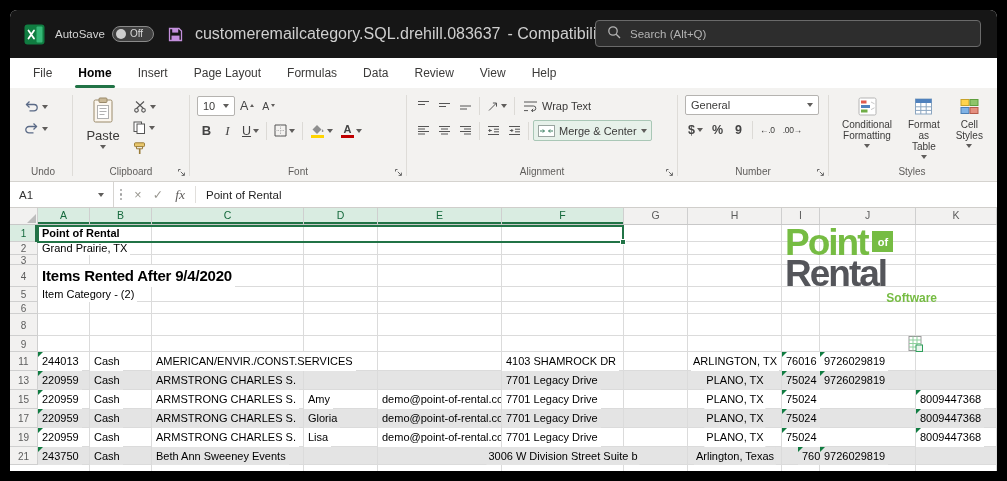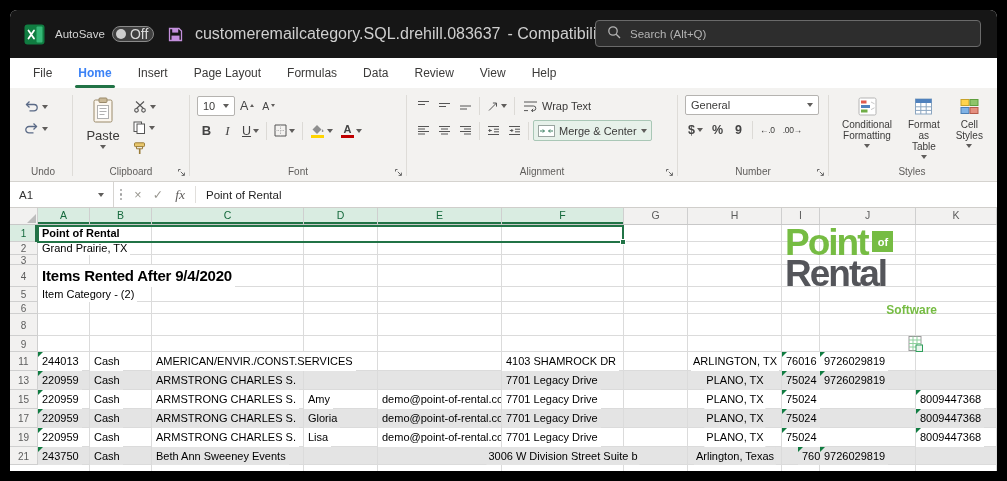--- a/index.html
+++ b/index.html
@@ -7,32 +7,32 @@
   *{box-sizing:border-box;}
   .window{position:absolute;left:10px;top:10px;width:987px;height:461px;background:#fff;
     border-radius:7px 7px 0 0;overflow:hidden;display:flex;flex-direction:column;}
 
   
   .titlebar{height:48px;background:#161616;display:flex;align-items:center;padding:0 14px;position:relative;color:#d8d8d8;flex:none;}
   .xlicon{margin-right:10px;display:flex;}
   .tb-autosave-label{font-size:11.5px;margin-right:7px;color:#d4d4d4;}
   .toggle{width:42px;height:16px;border-radius:9px;background:#3f3f3f;border:1px solid #8a8a8a;display:flex;align-items:center;padding:0 3px;gap:4px;cursor:pointer;}
   .knob{width:10px;height:10px;border-radius:50%;background:#cfcfcf;flex:none;}
-  .tstate{font-size:14px;color:#d8d8d8;line-height:1;}
+  .tstate{font-size:10px;color:#d8d8d8;line-height:1;}
   .tb-save{margin:0 12px 0 14px;display:flex;}
   .tb-title{font-size:16px;color:#cfcfcf;display:flex;align-items:center;gap:7px;white-space:nowrap;}
   .car{width:0;height:0;border-left:3.5px solid transparent;border-right:3.5px solid transparent;border-top:4px solid #5f5d5b;display:inline-block;}
   .car.light{border-top-color:#b5b5b5;}
   .searchbox{position:absolute;right:16px;top:10px;width:386px;height:27px;background:#2d2d2d;border:1px solid #6a6a6a;border-radius:4px;display:flex;align-items:center;padding:0 11px;gap:9px;}
   .search-text{font-size:11.5px;color:#b3b3b3;}
 
   
   .menubar{height:30px;background:#fff;display:flex;align-items:stretch;padding:0 10px;flex:none;}
   .mtab{font-size:12px;color:#3b3a39;padding:0 13px;display:flex;align-items:center;position:relative;cursor:pointer;}
-  .mtab.active{font-weight:700;color:#3b82f6;}
+  .mtab.active{font-weight:700;color:#000000;}
   .mtab.active::after{content:"";position:absolute;left:10px;right:10px;bottom:0;height:3px;background:#217346;border-radius:2px;}
 
   
   .ribbon{height:94px;background:#f3f2f0;border-bottom:1px solid #d5d3cf;display:flex;padding:2px 4px 0 6px;flex:none;}
   .vsep{width:1px;background:#dedcd8;margin:5px 2px;flex:none;}
   .rgroup{display:flex;flex-direction:column;flex:none;}
   .rg-content{flex:1;display:flex;padding:5px 5px 0 5px;gap:4px;}
   .rg-content.col{flex-direction:column;gap:4px;}
   .frow{display:flex;align-items:center;gap:2px;}
   .rg-label{height:20px;position:relative;display:flex;align-items:center;justify-content:center;font-size:10px;color:#5f5d5b;padding:0 6px;}
@@ -98,21 +98,21 @@
   .cell.clip{overflow:hidden;}
   .cell.ctr{transform:translateX(-50%);padding:0 2px;}
   .cell.err::before{content:"";position:absolute;left:0;top:0;border-top:5px solid #107c41;border-right:5px solid transparent;}
   .sel-outline{position:absolute;z-index:5;border:2px solid #217346;pointer-events:none;}
   .fill-handle{position:absolute;right:-4px;bottom:-4px;width:6px;height:6px;background:#217346;border:1px solid #fff;pointer-events:auto;cursor:crosshair;}
   .por-logo{position:absolute;left:775px;top:2px;z-index:4;width:152px;}
   .lg-row1{display:flex;align-items:flex-start;}
   .lg-point{font-size:37px;font-weight:800;color:#76bc43;letter-spacing:-2px;line-height:32px;}
   .lg-of{width:21px;height:21px;background:#76bc43;color:#fff;font-size:11px;font-weight:700;display:flex;align-items:center;justify-content:center;margin-left:5px;margin-top:4px;}
   .lg-rental{font-size:37px;font-weight:800;color:#54555a;letter-spacing:-2px;line-height:34px;margin-top:-2px;}
-  .lg-soft{text-align:right;font-size:12px;font-weight:700;color:#76bc43;line-height:13px;margin-top:13px;}
+  .lg-soft{text-align:right;font-size:12px;font-weight:700;color:#76bc43;line-height:13px;margin-top:1px;}
   .embed-icon{position:absolute;left:898px;top:110px;z-index:4;cursor:pointer;}
 </style>
 </head>
 <body>
 
 <div class="window">
 
   <div class="titlebar">
     <span class="xlicon">
       <svg width="21" height="21" viewBox="0 0 21 21">

